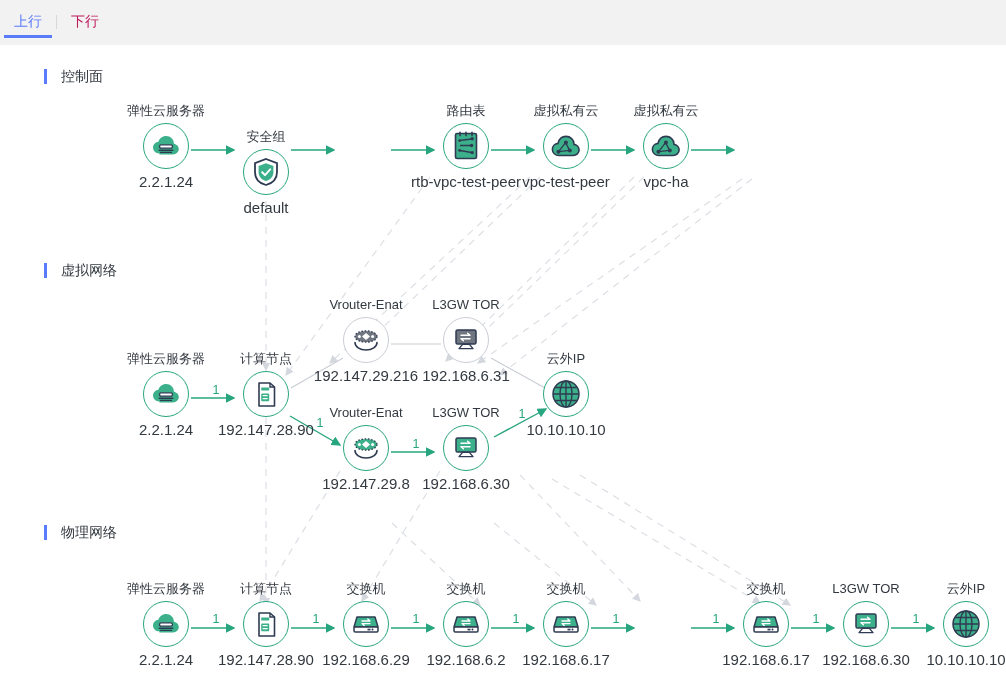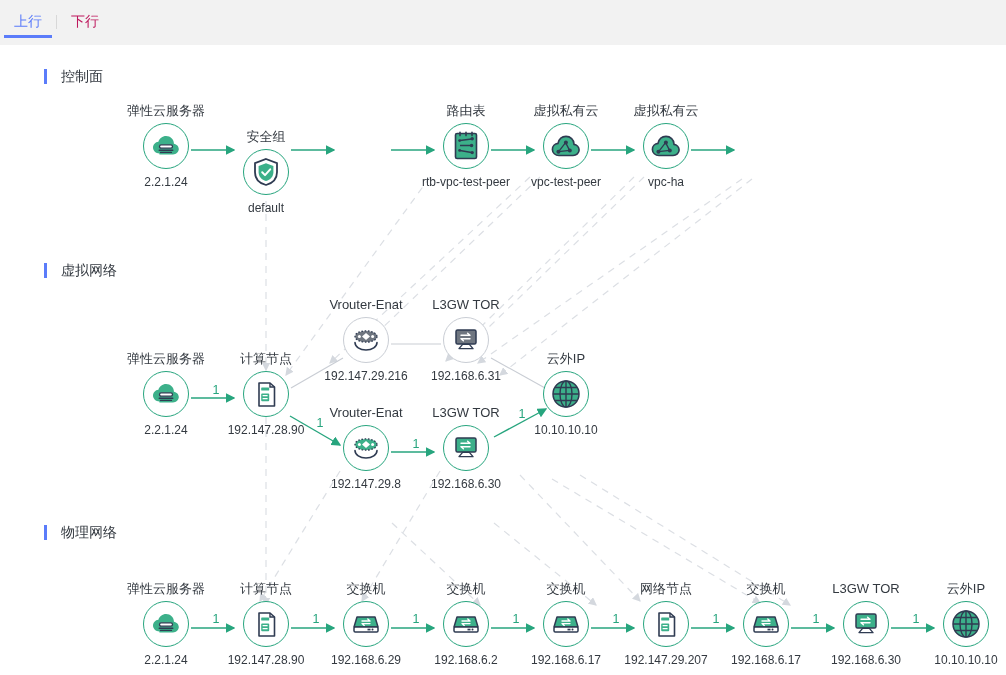--- a/index.html
+++ b/index.html
@@ -77,21 +77,21 @@
     width: 46px; height: 46px;
     margin: 0 auto;
     border-radius: 50%;
     border: 1.6px solid #27a57e;
     background: #ffffff;
     display: flex; align-items: center; justify-content: center;
     position: relative;
   }
   .node.inactive .node-circle { border-color: #c9cdd4; }
   .node-value {
-    font-size: 12px; color: #333940;
+    font-size: 15px; color: #333940;
     line-height: 16px; white-space: nowrap;
     margin-top: 5px;
   }
   .node-circle svg { display: block; }
 
   
   .edge-label {
     position: absolute;
     font-size: 12.5px;
     color: #27a57e;
@@ -419,33 +419,20 @@
         <path d="M7 7 H25 L28 17 H4 Z" fill="#3cb08a" stroke="#2f3b52" stroke-width="1.5" stroke-linejoin="round"></path>
         <path d="M12 11h8 M20 11 l-2.2-2 M20 13.6h-8 M12 13.6 l2.2 2" stroke="#fff" stroke-width="1.4" fill="none" stroke-linecap="round" stroke-linejoin="round"></path>
         <rect x="4" y="17" width="24" height="5" rx="1.2" fill="#fff" stroke="#2f3b52" stroke-width="1.5"></rect>
         <circle cx="22.5" cy="19.5" r="1" fill="#2f3b52"></circle>
         <rect x="17.5" y="18.7" width="3" height="1.7" fill="#2f3b52"></rect>
       </svg>
     </div>
     <div class="node-value">192.168.6.17</div>
   </div>
 
-  <div class="node" style="left:666px; top:536px;">
-    <div class="node-label">网络节点</div>
-    <div class="node-circle">
-      <svg width="26" height="30" viewBox="0 0 26 30">
-        <path d="M6 4 H17 L21.5 8 V27 H6 Z" fill="#fff" stroke="#2f3b52" stroke-width="1.6" stroke-linejoin="round"></path>
-        <path d="M17 4 V8 H21.5" stroke="#2f3b52" stroke-width="1.4" fill="none"></path>
-        <rect x="8.2" y="8.4" width="8" height="3.2" rx="0.7" fill="#3cb08a"></rect>
-        <rect x="8.2" y="14.6" width="8" height="7.6" rx="0.9" fill="#3cb08a"></rect>
-        <path d="M9.6 16.6h5 M9.6 19.6h5" stroke="#fff" stroke-width="1.2"></path>
-      </svg>
-    </div>
-    <div class="node-value">192.147.29.207</div>
-  </div>
 
   <div class="node" style="left:766px; top:536px;">
     <div class="node-label">交换机</div>
     <div class="node-circle">
       <svg width="32" height="28" viewBox="0 0 32 28">
         <path d="M7 7 H25 L28 17 H4 Z" fill="#3cb08a" stroke="#2f3b52" stroke-width="1.5" stroke-linejoin="round"></path>
         <path d="M12 11h8 M20 11 l-2.2-2 M20 13.6h-8 M12 13.6 l2.2 2" stroke="#fff" stroke-width="1.4" fill="none" stroke-linecap="round" stroke-linejoin="round"></path>
         <rect x="4" y="17" width="24" height="5" rx="1.2" fill="#fff" stroke="#2f3b52" stroke-width="1.5"></rect>
         <circle cx="22.5" cy="19.5" r="1" fill="#2f3b52"></circle>
         <rect x="17.5" y="18.7" width="3" height="1.7" fill="#2f3b52"></rect>

